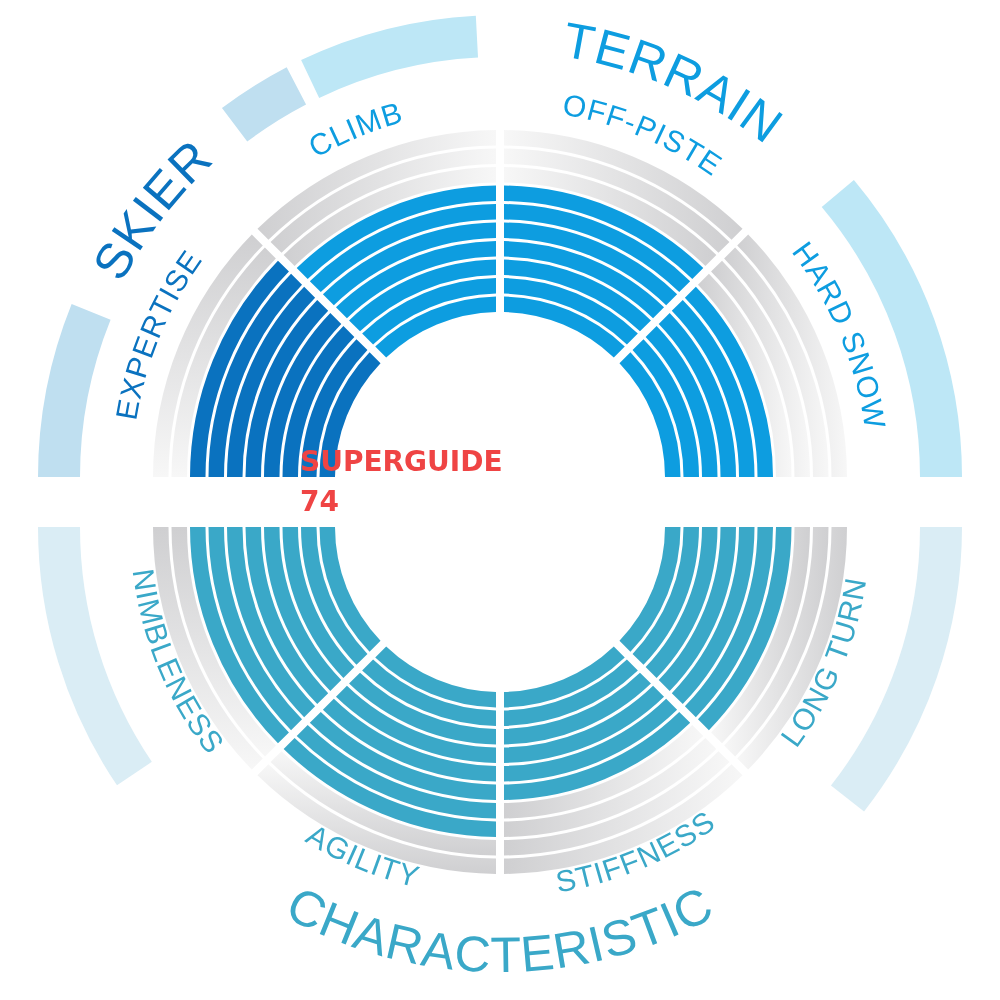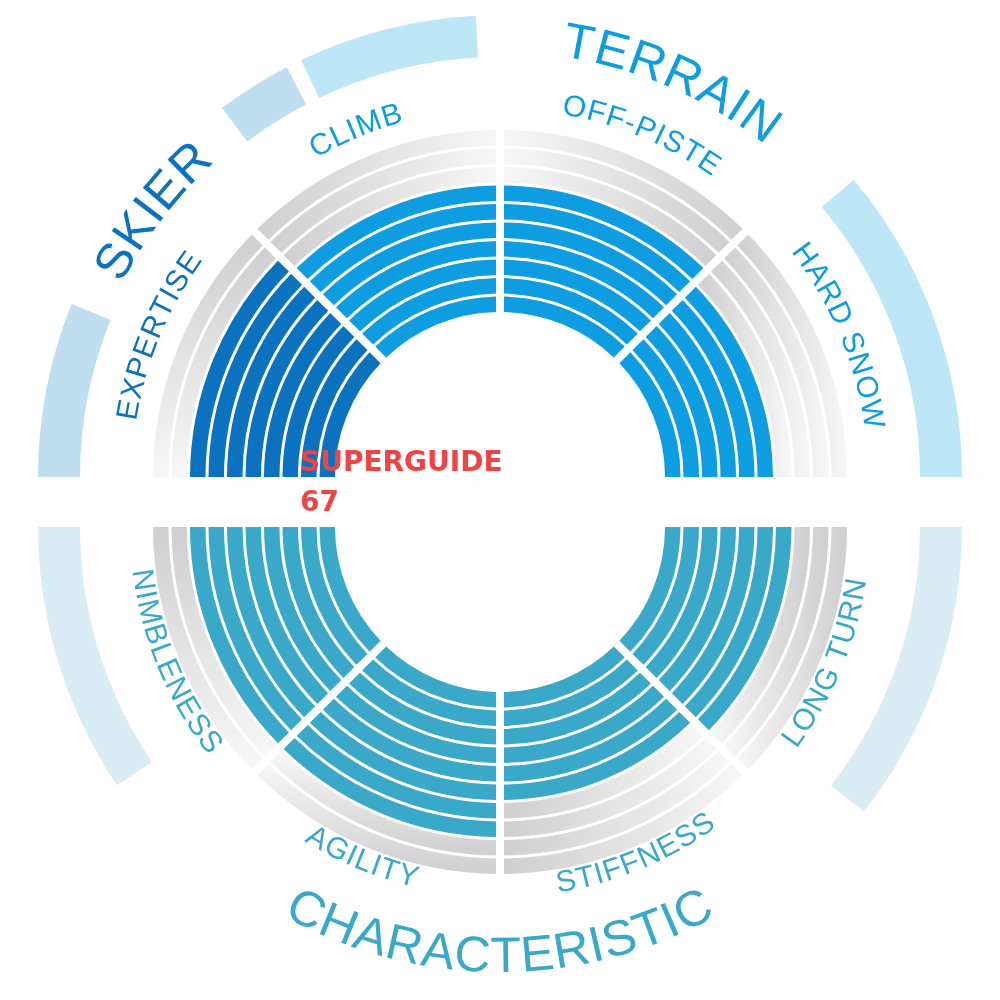--- a/index.html
+++ b/index.html
@@ -168,15 +168,15 @@
         <text class="label-text seg-label" fill="#0d9de0"><textPath href="#tp6" startOffset="50%" text-anchor="middle">HARD SNOW</textPath></text>
         <text class="label-text seg-label" fill="#3aa8c8"><textPath href="#tp7" startOffset="50%" text-anchor="middle">LONG TURN</textPath></text>
         <text class="label-text seg-label" fill="#3aa8c8"><textPath href="#tp8" startOffset="50%" text-anchor="middle">STIFFNESS</textPath></text>
         <text class="label-text seg-label" fill="#3aa8c8"><textPath href="#tp9" startOffset="50%" text-anchor="middle">AGILITY</textPath></text>
         <text class="label-text seg-label" fill="#3aa8c8"><textPath href="#tp10" startOffset="50%" text-anchor="middle">NIMBLENESS</textPath></text>
       </g>
   </svg>
 
   <div class="center-title">
     <span class="model">SUPERGUIDE</span>
-    <span class="num">67</span>
+    <span class="num">74</span>
   </div>
 </div>
 
 </body></html>

